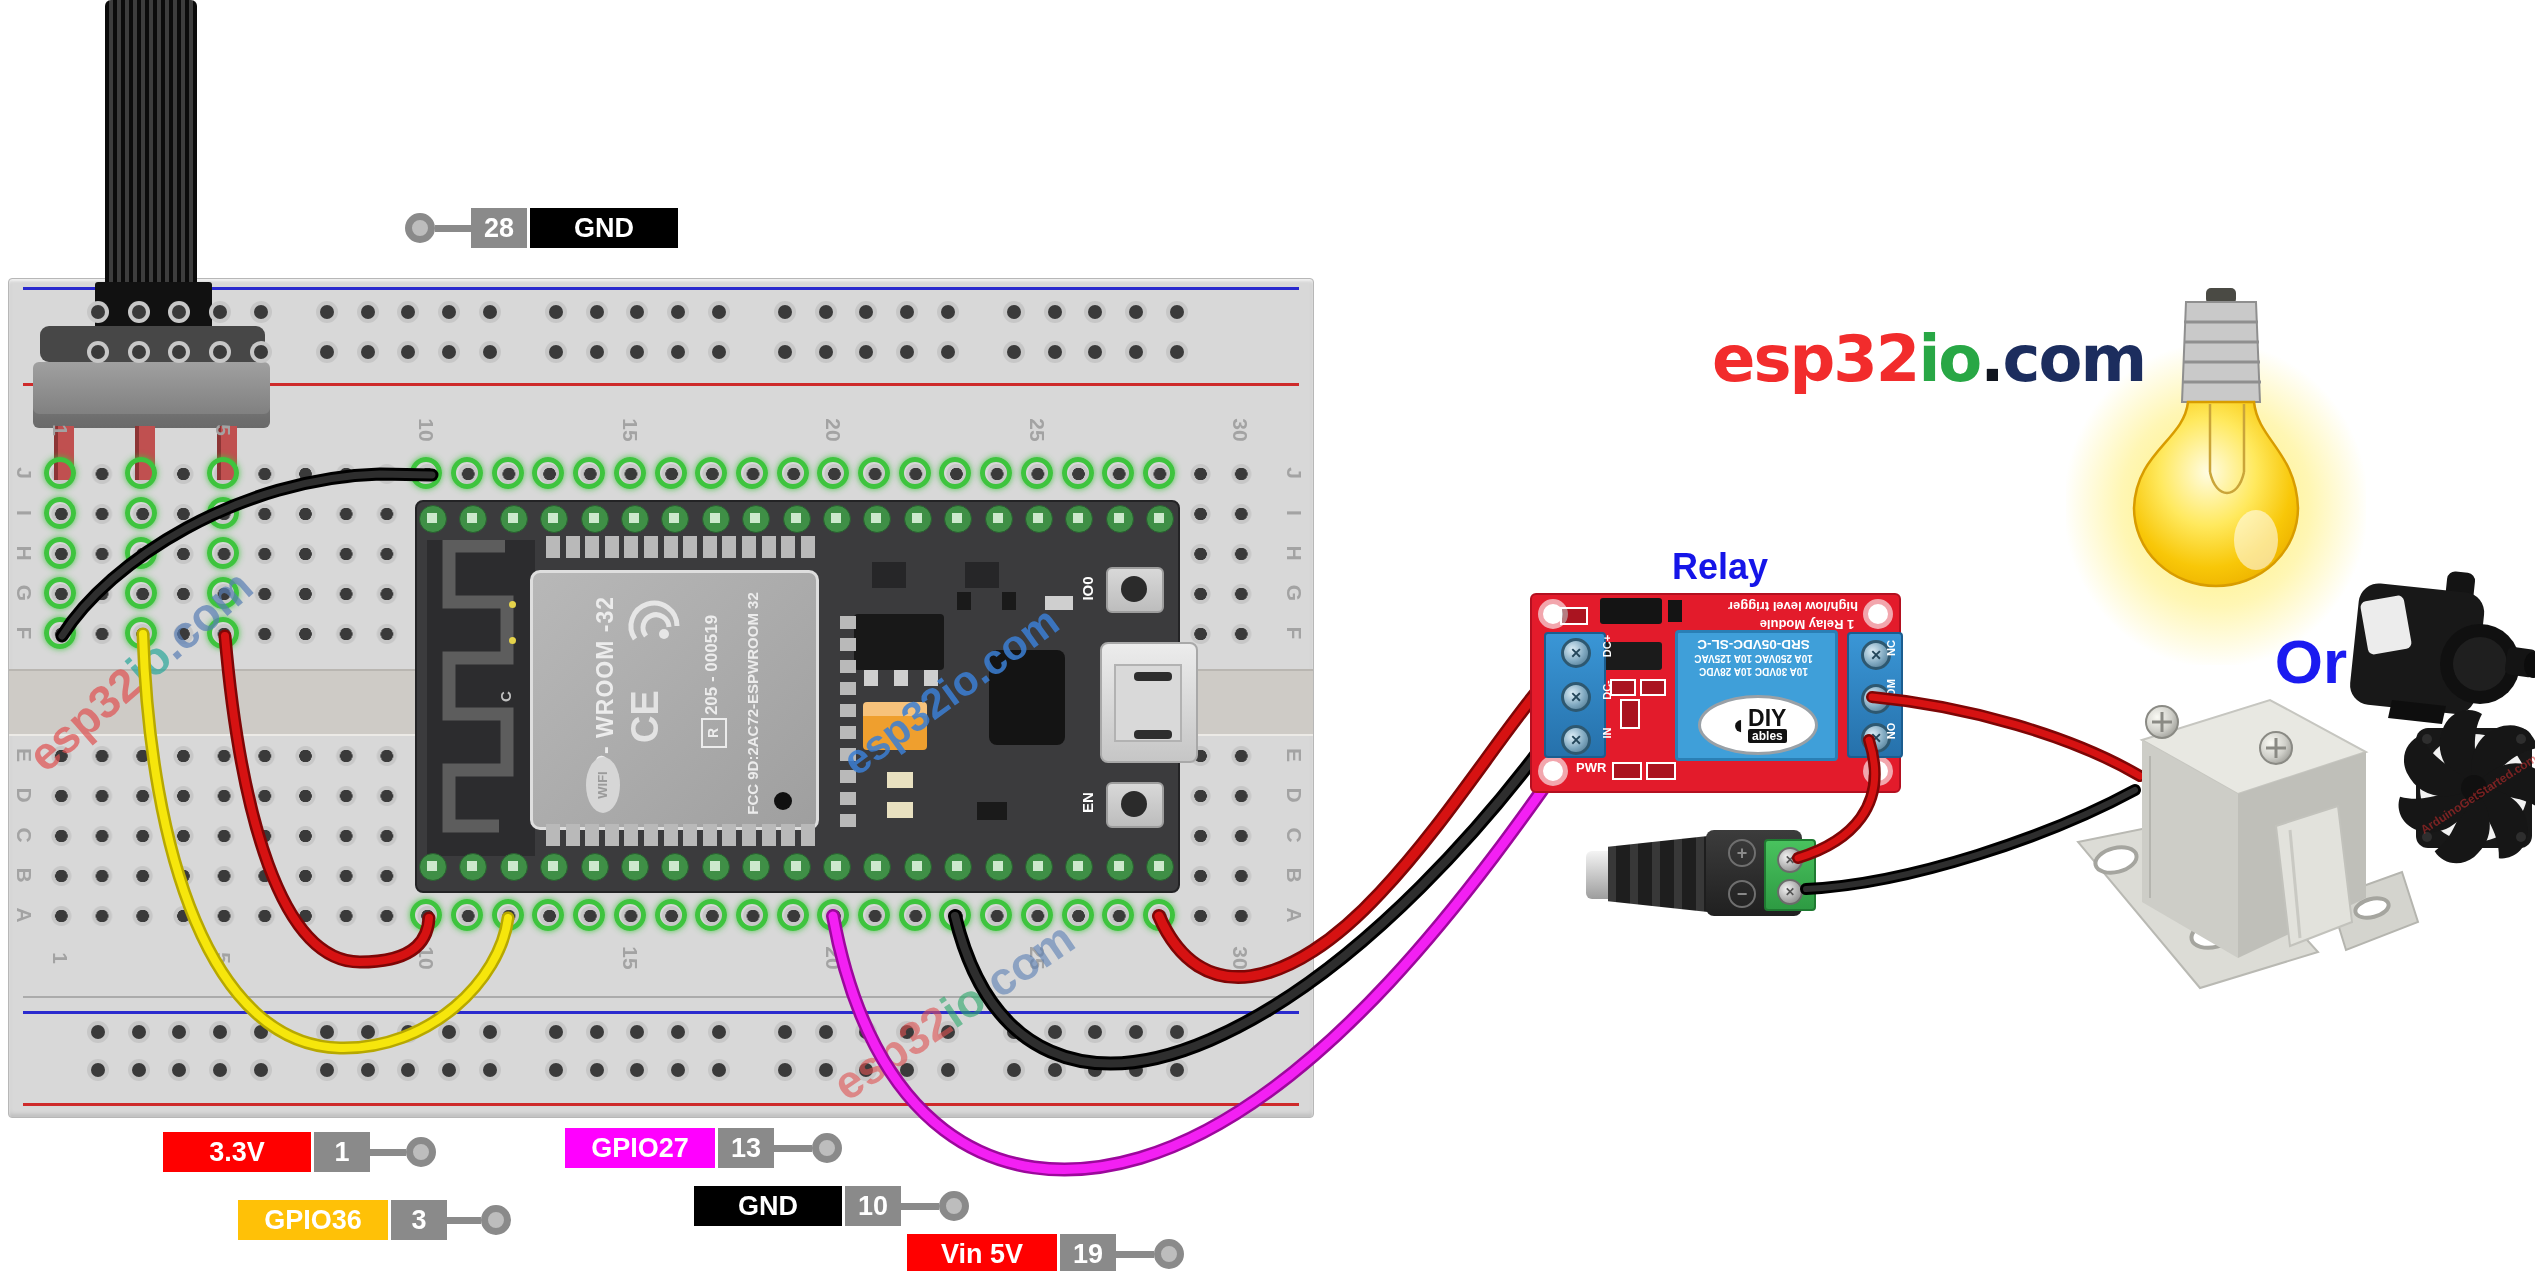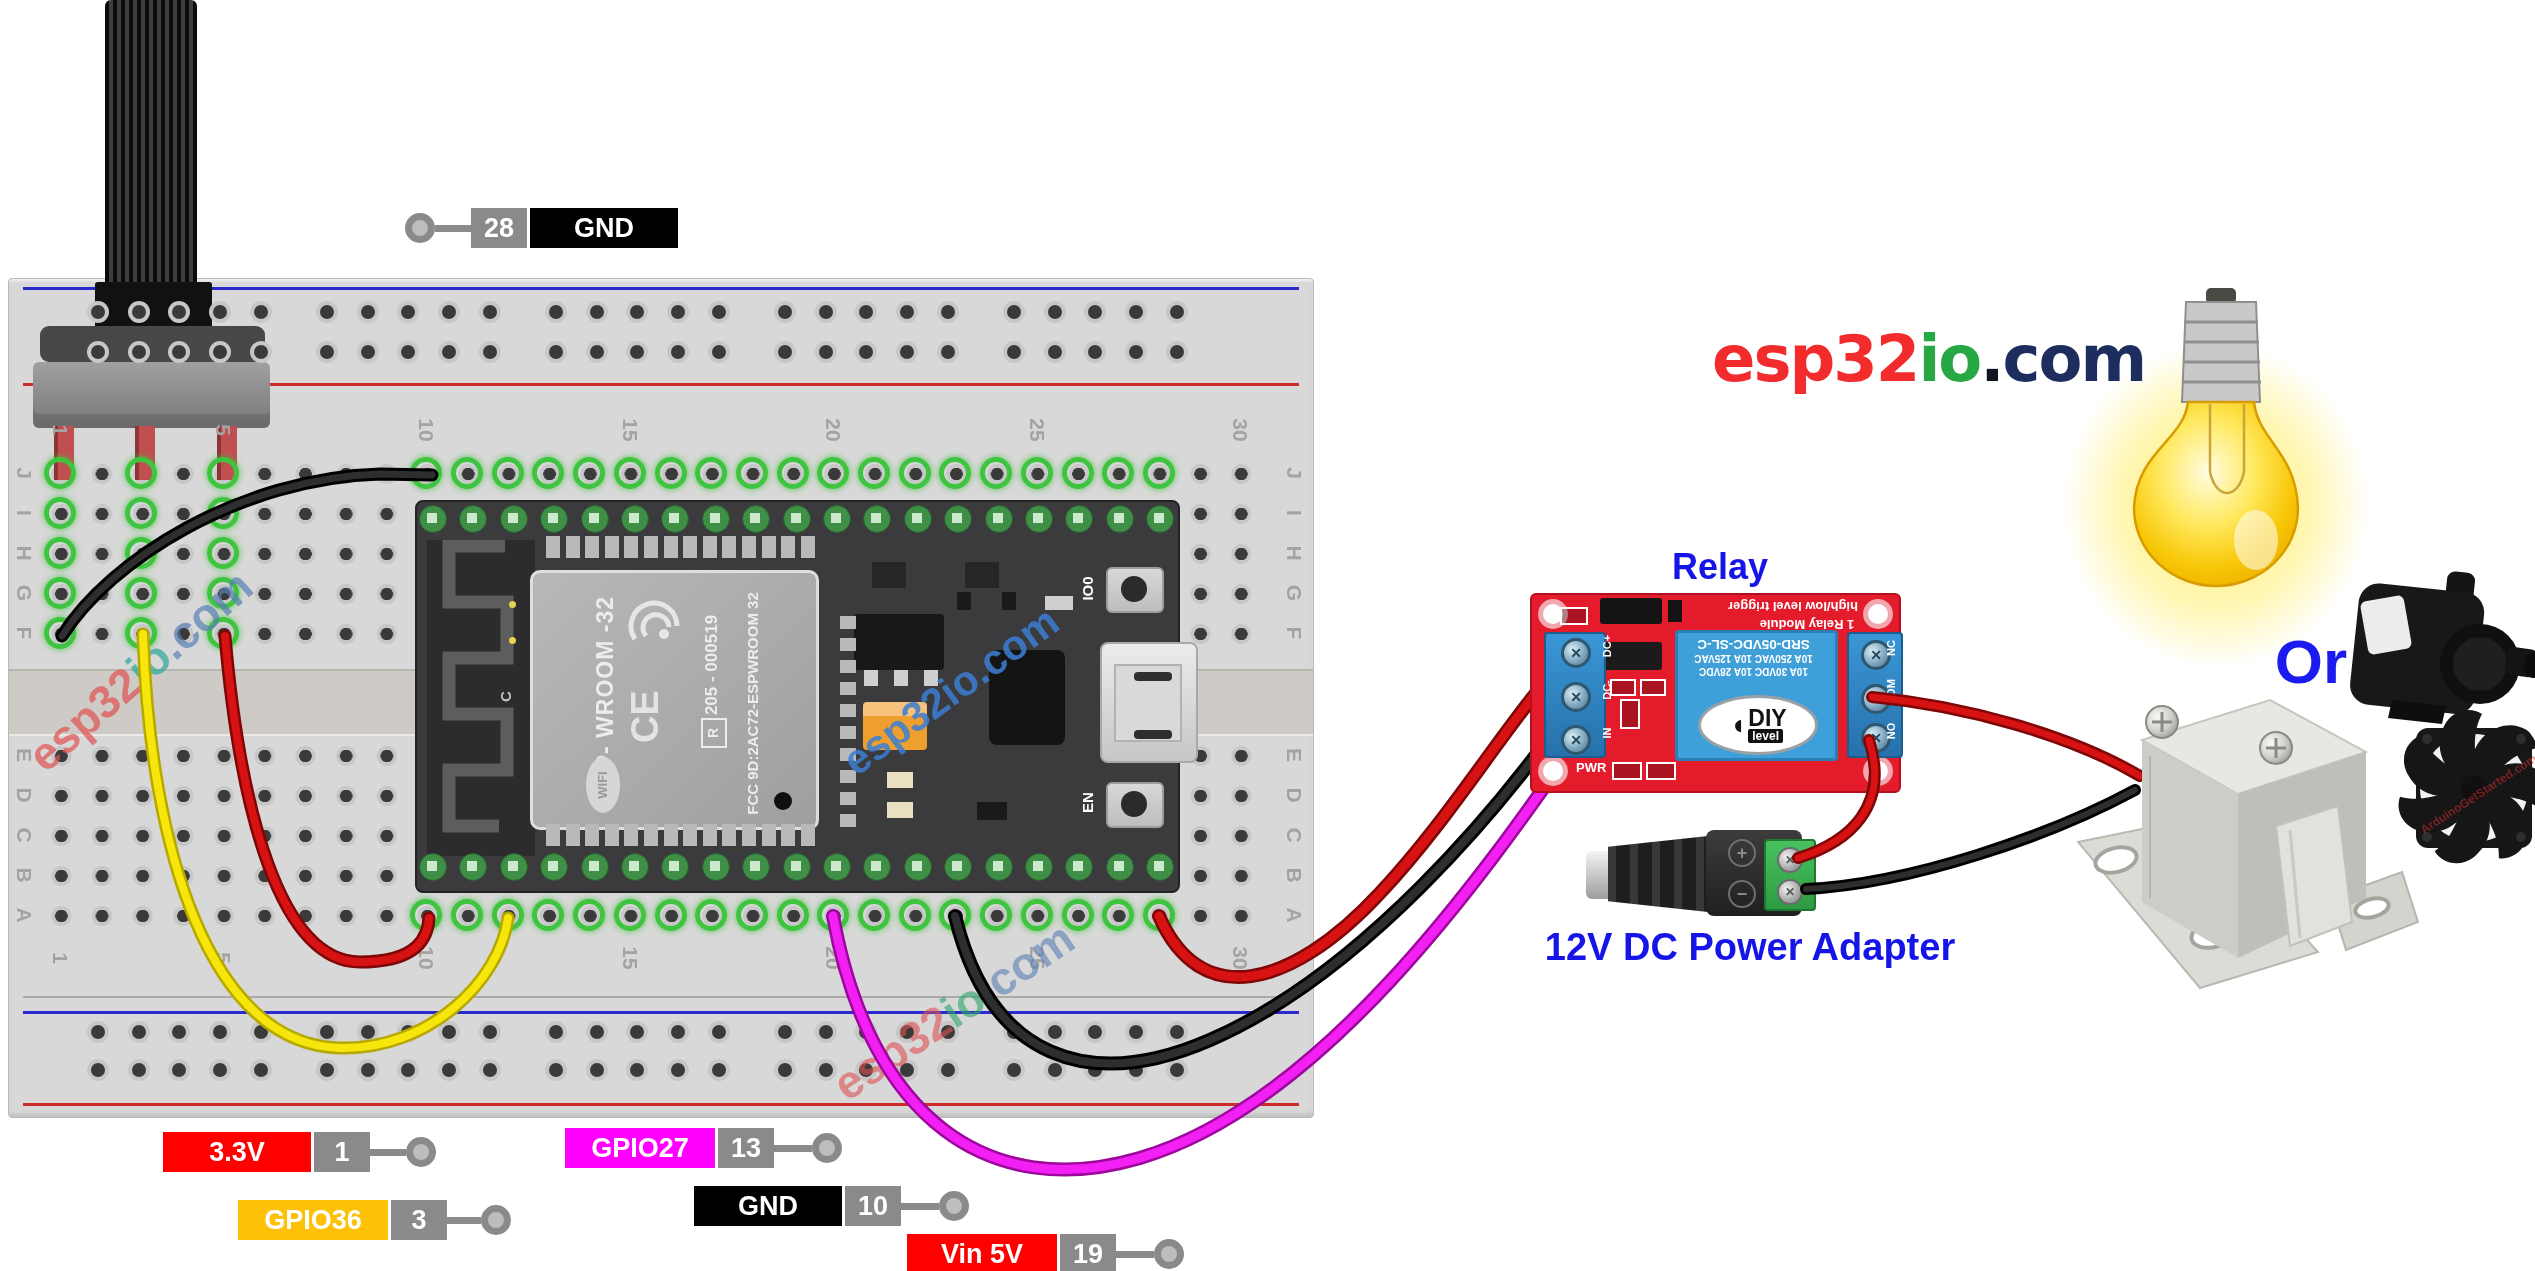--- a/index.html
+++ b/index.html
@@ -460,21 +460,21 @@
     <div class="abs" style="left:143px;top:35px;width:157px;height:125px;background:#3f9fd9;border:3px solid #2a7fb5;border-radius:4px;">
       <div class="rot180 cubetxt abs" style="left:2px;top:2px;width:147px;">
         <div style="font-size:10px;">10A 30VDC 10A 28VDC</div>
         <div style="font-size:10px;">10A 250VAC 10A 125VAC</div>
         <div style="font-size:13.5px;">SRD-05VDC-SL-C</div>
       </div>
       <div class="diylogo">
         <span style="font-size:28px;color:#111;line-height:28px;">◖</span>
         <span style="display:flex;flex-direction:column;align-items:flex-start;">
           <span style="font-weight:900;font-size:23px;color:#111;line-height:22px;">DIY</span>
-          <span style="font-size:12px;font-weight:bold;color:#fff;background:#111;padding:0 4px;border-radius:2px;">level</span>
+          <span style="font-size:12px;font-weight:bold;color:#fff;background:#111;padding:0 4px;border-radius:2px;">ables</span>
         </span>
       </div>
     </div>
 
     <div class="abs cubetxt" style="left:44px;top:165px;font-size:13px;">PWR</div>
     <div class="rsm" style="left:80px;top:167px;width:26px;height:14px;"></div>
     <div class="rsm" style="left:114px;top:167px;width:26px;height:14px;"></div>
   </div>
   <div id="gen2" class="abs" style="left:0;top:0;width:2535px;height:1271px;pointer-events:none;">
       <div class="term" style="left: 1585px; top: 640px;">DC+</div>
@@ -623,18 +623,17 @@
     <span class="pcircle"></span>
   </div>
   <div class="plabel" style="left:907px;top:1234px;">
     <span class="pname" style="width:150px;background:#ff0000;">Vin 5V</span>
     <span class="pnum">19</span>
     <span class="pline" style="width:38px;"></span>
     <span class="pcircle"></span>
   </div>
 
   <div class="title" style="left:1640px;top:546px;width:160px;font-size:36px;">Relay</div>
-  <div class="title" style="left:1505px;top:926px;width:490px;font-size:38px;">12V DC Power Adapter</div>
   <div class="title" style="left:2256px;top:626px;width:110px;font-size:62px;color:#1b1bf0;">Or</div>
   <div class="logo">
     <span style="color:#f22c2c;">esp32</span><span style="color:#28a745;">io</span><span style="color:#10151f;">.</span><span style="color:#1c2d5e;">com</span>
   </div>
 </div>
 
 </body></html>

